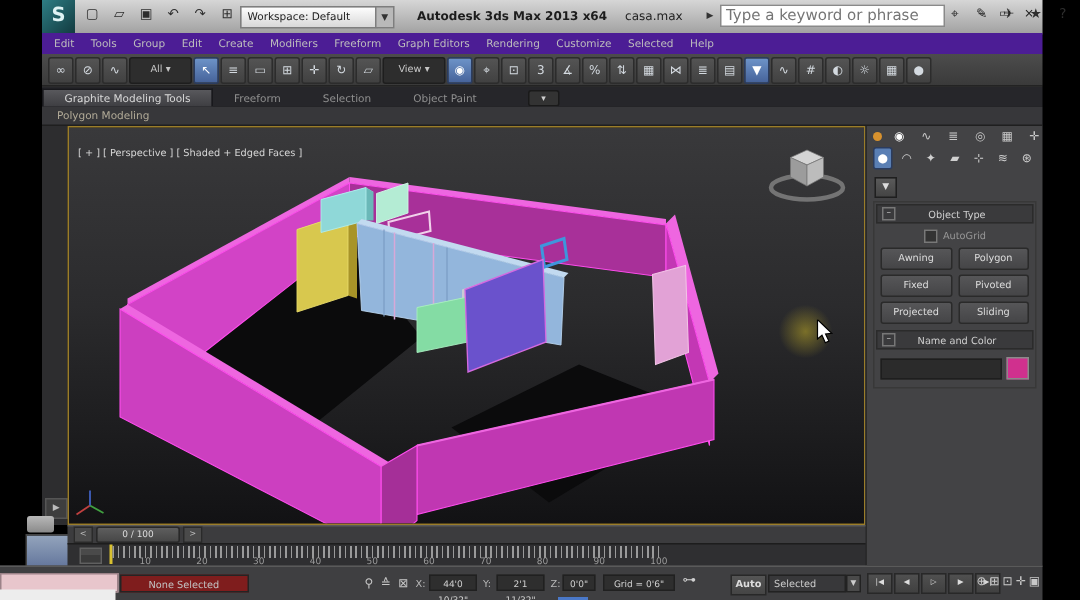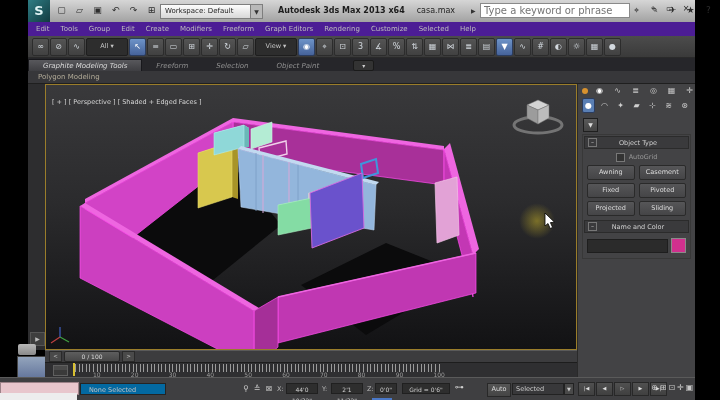--- a/index.html
+++ b/index.html
@@ -33,21 +33,21 @@
   
   .toolbar{left:28px;top:36px;width:667px;height:22px;background:linear-gradient(#4c4c4c,#3a3a3a);
     display:flex;align-items:center;gap:1px;padding-left:4px;box-sizing:border-box;border-bottom:1px solid #2a2a2a;}
   .tb-item{width:15px;height:16px;background:linear-gradient(#545454,#414141);border:1px solid #2c2c2c;
     font-size:8px;line-height:15px;text-align:center;color:#d4dae0;border-radius:2px;flex:none;}
   .tb-item.on{background:linear-gradient(#6d93c8,#46639a);border-color:#2b3c5e;color:#fff;}
   .tb-item.dd{width:auto;min-width:34px;padding:0 3px;font-size:6.5px;color:#c6c6c6;
     background:#2d2d2d;border-color:#1e1e1e;text-align:center;}
   
   .ribbontabs{left:28px;top:58px;width:667px;height:13px;background:#26262a;display:flex;align-items:flex-end;}
-  .rtab{font-size:7px;color:#8f8f8f;padding:2px 14px 1px;font-style:italic;}
+  .rtab{font-size:7px;color:#8f8f8f;padding:2px 14px 1px;}
   .rtab.active{background:linear-gradient(#58585c,#3e3e42);color:#dadada;border:1px solid #18181c;border-bottom:none;}
   .rtab.mini{background:#333;border:1px solid #1a1a1a;color:#cfcfcf;margin-left:20px;
     padding:1px 8px;border-radius:2px;font-size:6px;}
   .polystrip{left:28px;top:71px;width:667px;height:13px;background:#37373a;border-bottom:1px solid #1f1f1f;
     font-size:7px;color:#b2ab98;line-height:13px;padding-left:10px;box-sizing:border-box;}
   
   .leftstrip{left:28px;top:84px;width:17px;height:266px;background:#2d2d2f;}
   .lplay{left:30px;top:332px;width:13px;height:12px;background:#3e3e3e;border:1px solid #555;
     color:#bbb;font-size:6px;line-height:11px;text-align:center;}
   .fragbtn{left:18px;top:344px;width:18px;height:11px;background:linear-gradient(#b8b8b8,#8a8a8a);border-radius:2px;}
@@ -100,30 +100,30 @@
     background:linear-gradient(#4a4a4a 0 4px,#3a3a3a 4px);}
   .ticks{left:30px;top:1px;width:366px;height:8px;position:absolute;
     background:repeating-linear-gradient(90deg,#9a9a9a 0 1px,transparent 1px 3.6px);}
   .frame0{left:28px;top:0;width:2px;height:13px;background:#d8c030;position:absolute;}
   .ticklabels{left:48px;top:8px;width:352px;position:absolute;display:flex;justify-content:space-between;}
   .ticklabels span{font-size:6px;color:#9a9a9a;}
   
   .statusbar{left:0;top:377px;width:695px;height:23px;background:#3f3f41;border-top:1px solid #5a5a5a;}
   .mini-pink{left:0;top:4px;width:77px;height:11px;background:#e8c6cc;border:1px solid #9c8288;position:absolute;}
   .mini-white{left:0;top:15px;width:77px;height:8px;background:#ededed;position:absolute;}
-  .selfield{left:80px;top:5px;width:86px;height:12px;background:#0369a1;border:1px solid #242424;
-    font-size:6.5px;color:#c2c2c2;line-height:12px;padding-left:8px;box-sizing:border-box;position:absolute;}
+  .selfield{left:80px;top:5px;width:86px;height:12px;background:#7f1d1d;border:1px solid #242424;
+    font-size:6.5px;color:#c2c2c2;line-height:12px;padding-left:18px;box-sizing:border-box;position:absolute;}
   .sicons{left:243px;top:5px;display:flex;gap:5px;position:absolute;}
   .sicons span{font-size:8px;color:#c8c8c8;line-height:12px;}
   .coord{position:absolute;top:5px;font-size:6.5px;color:#b8b8b8;line-height:12px;}
   .cfield{position:absolute;top:5px;height:11px;background:#2e2e2e;border:1px solid #202020;
     font-size:6px;color:#cfcfcf;line-height:11px;text-align:center;box-sizing:border-box;}
   .keyicon{left:455px;top:4px;position:absolute;font-size:9px;color:#d0d0d0;}
   .autobtn{left:487px;top:5px;width:22px;height:12px;background:linear-gradient(#555,#454545);
-    border:1px solid #282828;font-size:6.5px;color:#ddd;text-align:center;line-height:11px;position:absolute;}
+    border:1px solid #282828;font-size:6.5px;color:#ddd;text-align:center;line-height:11px;position:absolute;font-weight:bold;}
   .seldd{left:512px;top:5px;width:52px;height:12px;background:#38383a;border:1px solid #222;
     font-size:6.5px;color:#ccc;line-height:11px;padding-left:3px;box-sizing:border-box;position:absolute;}
   .selddarr{left:564px;top:5px;width:10px;height:12px;background:#4a4a4a;border:1px solid #222;
     font-size:5px;color:#ccc;text-align:center;line-height:11px;position:absolute;box-sizing:border-box;}
   .playgrp{left:578px;top:4px;display:flex;gap:1px;position:absolute;}
   .pbtn{min-width:13px;height:12px;background:linear-gradient(#505050,#404040);border:1px solid #282828;
     font-size:5px;color:#ddd;text-align:center;line-height:11px;padding:0 1px;}
   .xicons{left:651px;top:4px;display:flex;gap:2px;position:absolute;}
   .xicons span{font-size:8px;color:#c8c8c8;line-height:12px;}
   .bluebar{left:372px;top:20px;width:20px;height:3px;background:#4a78c8;position:absolute;}
@@ -355,21 +355,21 @@
       <span class="minus">–</span>
       <span class="rtitle">Object Type</span>
     </div>
     <div class="agrow">
       <span class="chk"></span>
       <span class="albl">AutoGrid</span>
     </div>
     <div class="btngrid">
 
     <span class="obtn">Awning</span>
-        <span class="obtn">Casement</span>
+        <span class="obtn">Polygon</span>
         <span class="obtn">Fixed</span>
         <span class="obtn">Pivoted</span>
         <span class="obtn">Projected</span>
         <span class="obtn">Sliding</span>
       </div>
     <div class="rollhead">
       <span class="minus">–</span>
       <span class="rtitle">Name and Color</span>
     </div>
     <div class="namerow">

